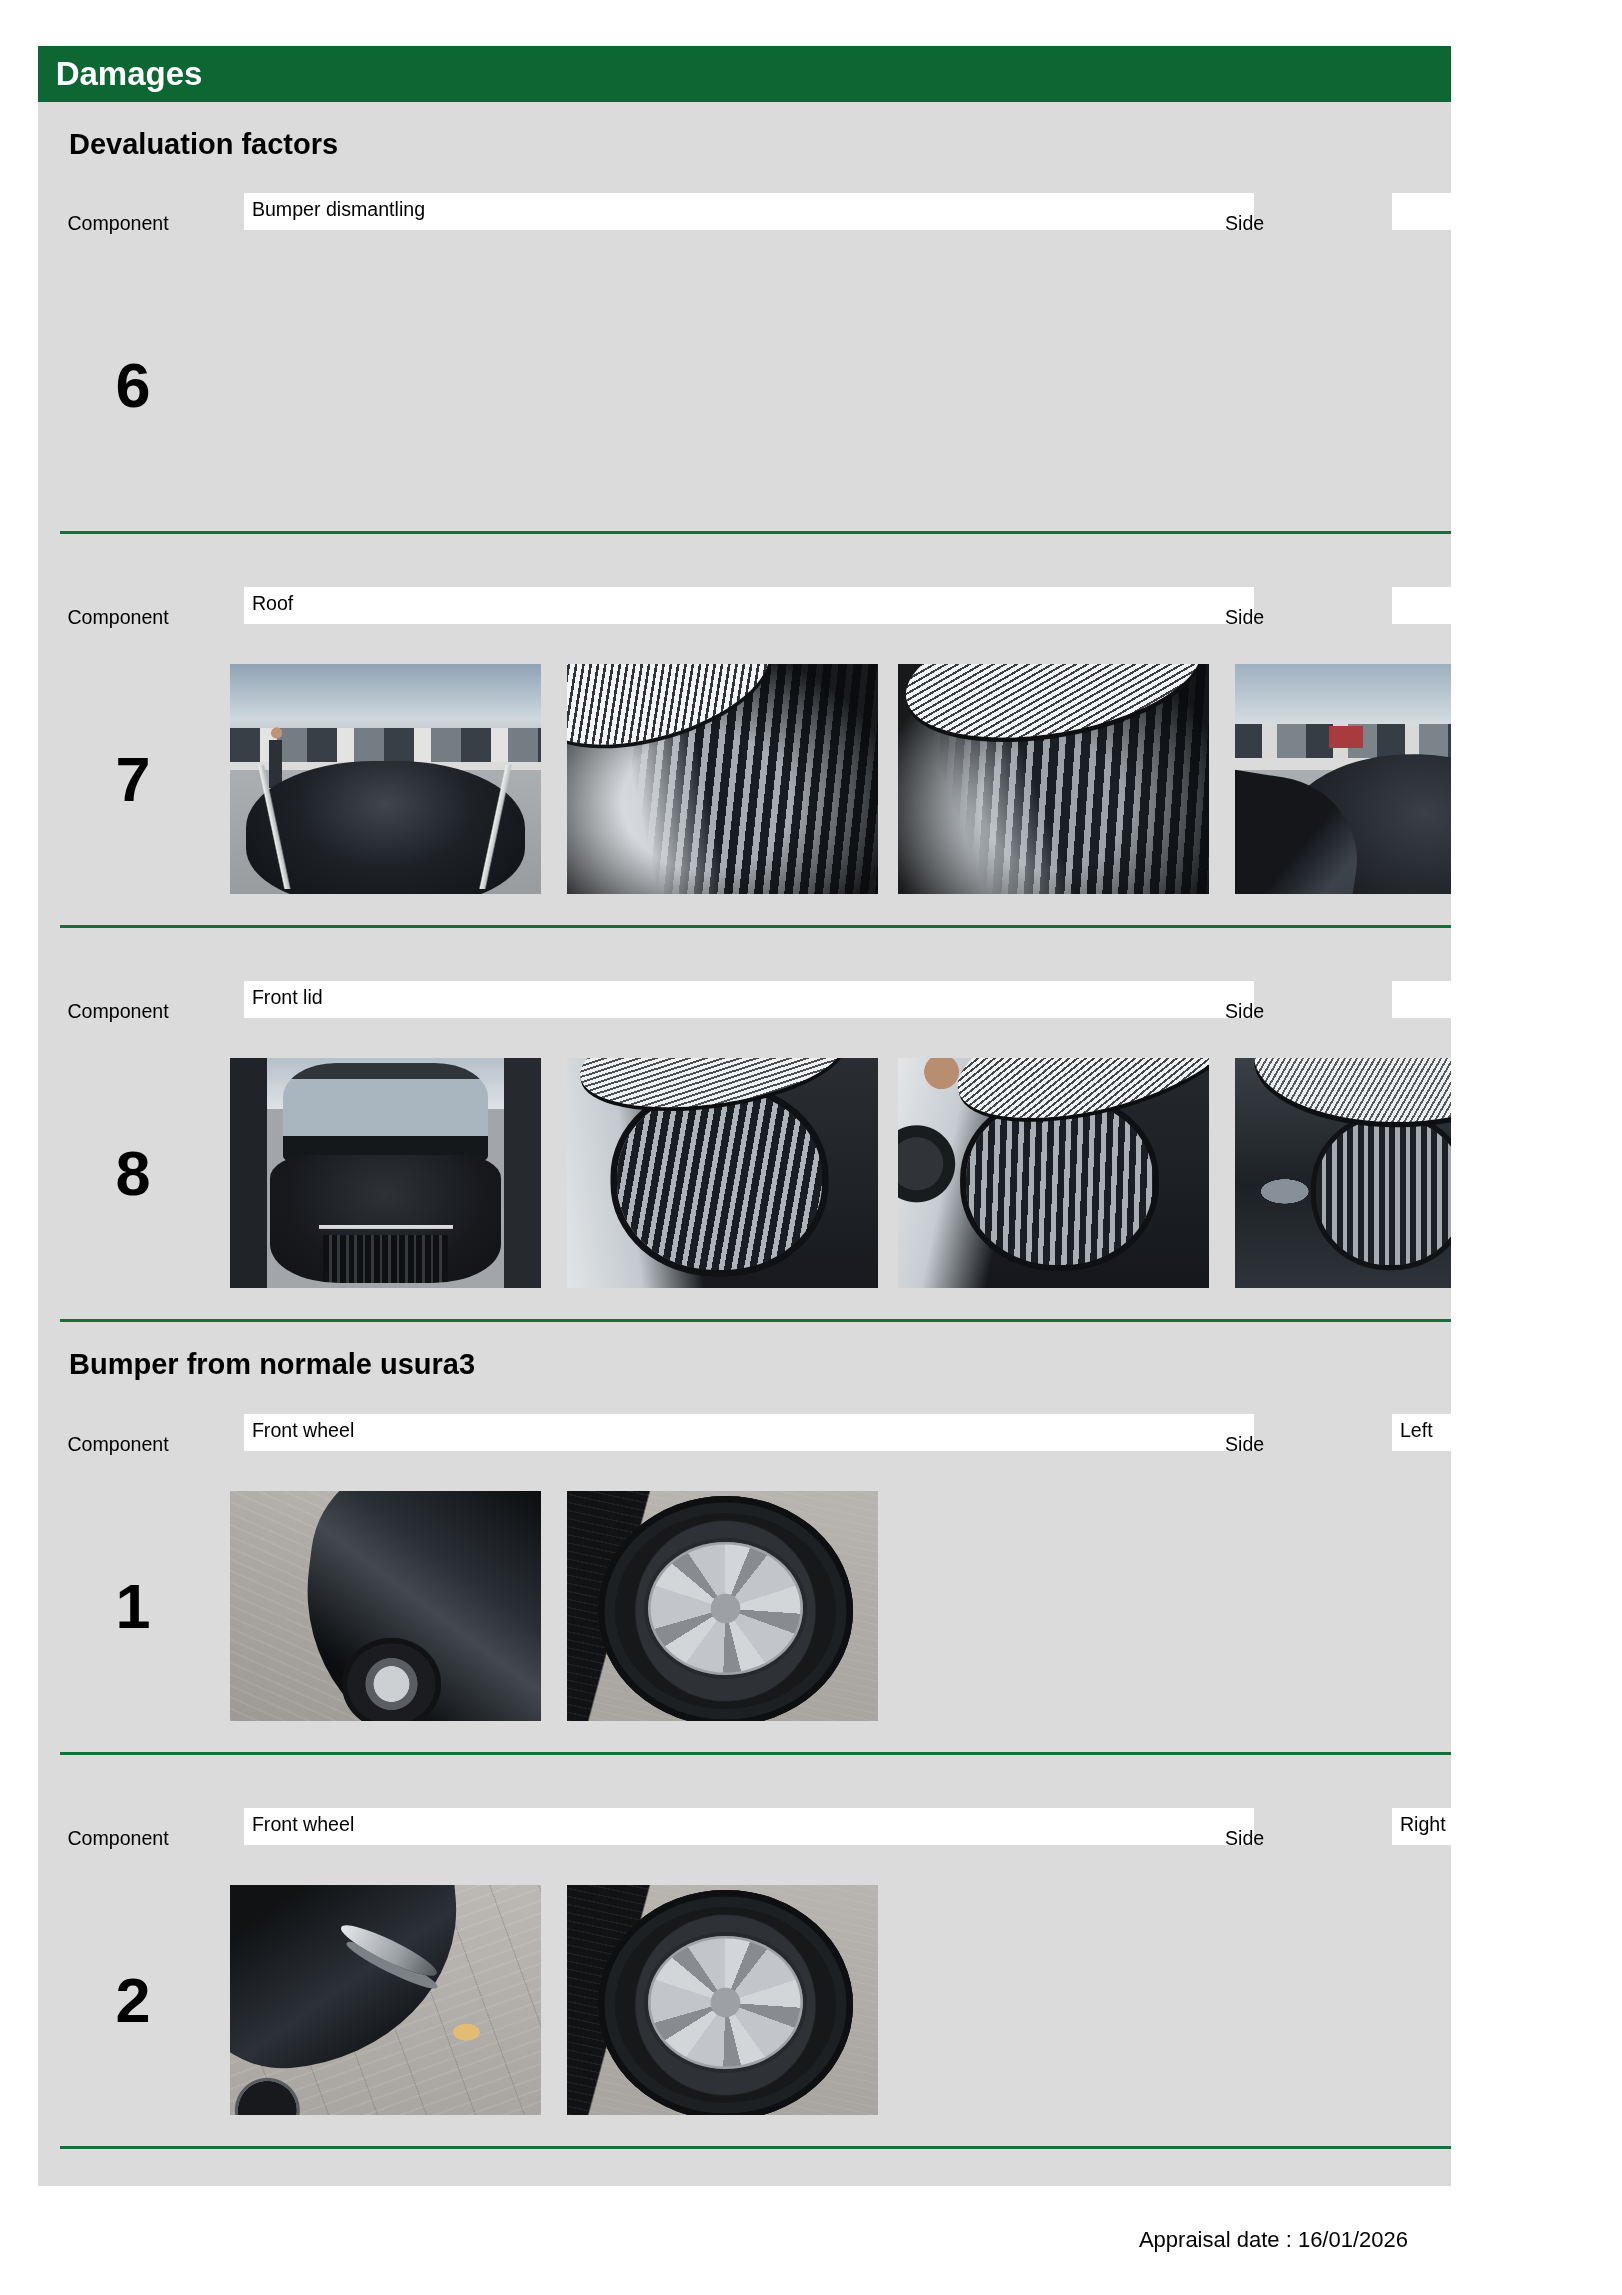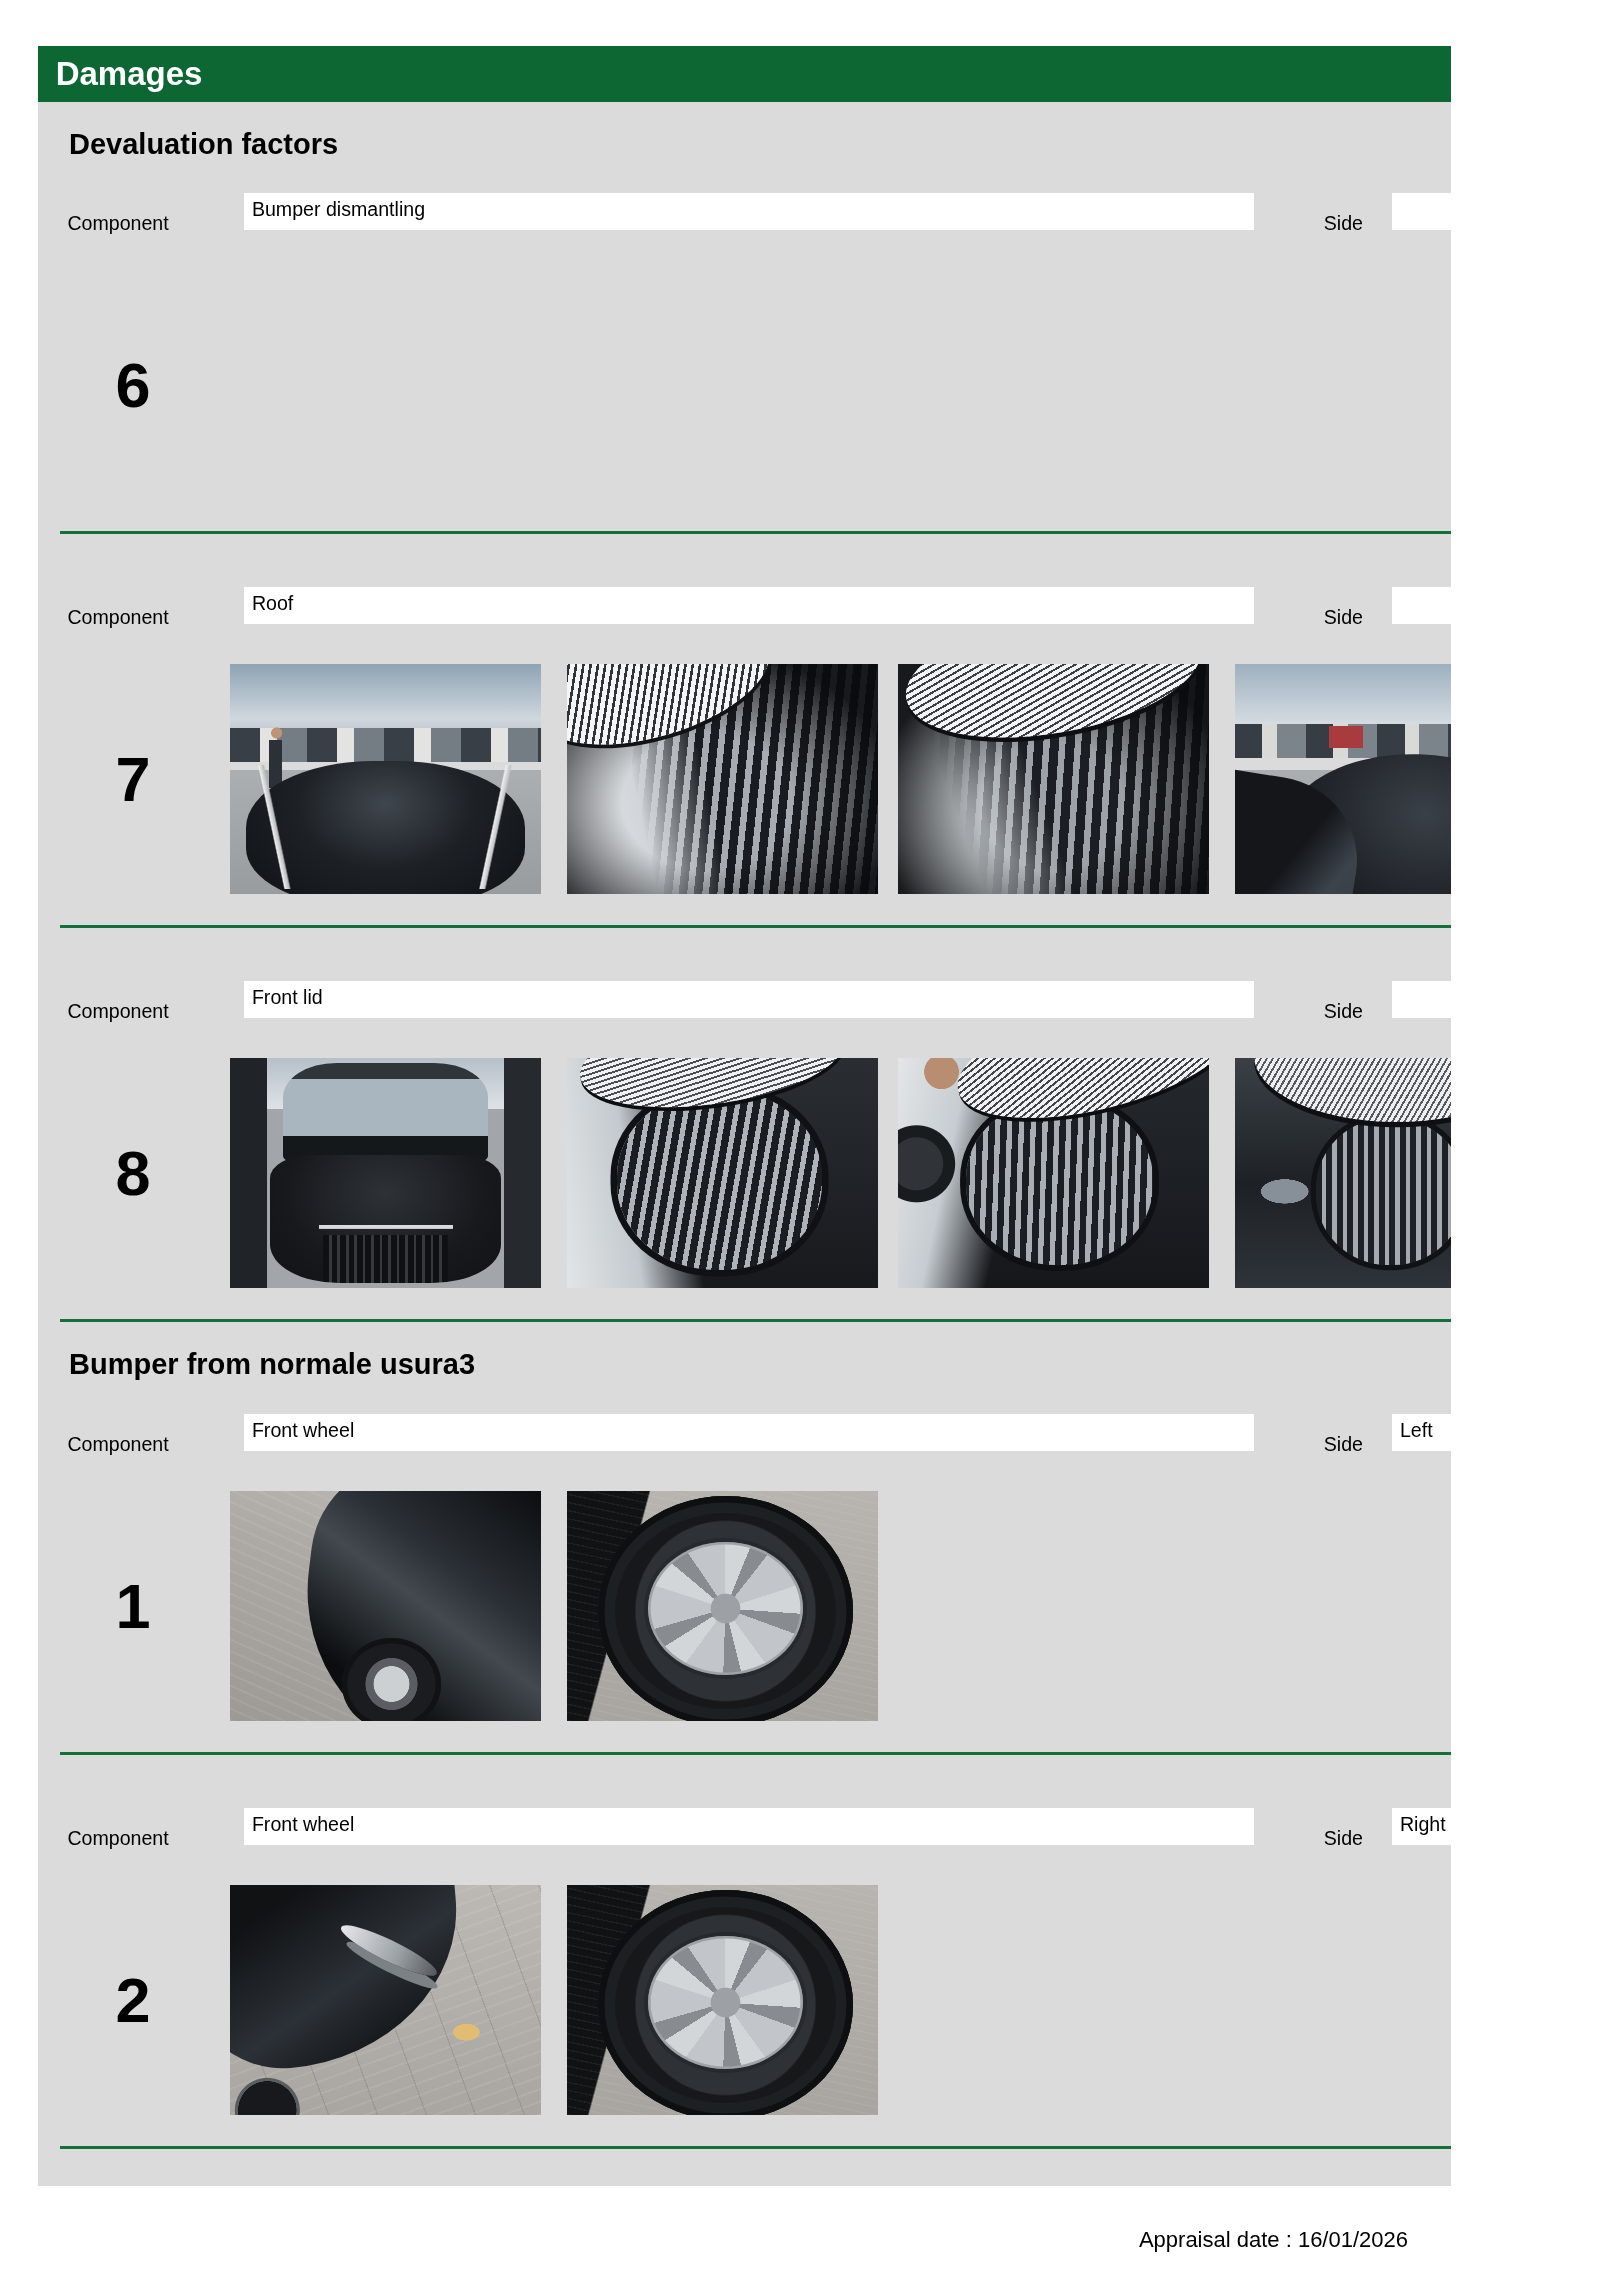--- a/index.html
+++ b/index.html
@@ -19,21 +19,21 @@
   .row { position:absolute; left:0; width:1550px; height:343px; }
   .r-6 { top:147px; }
   .r-7 { top:541px; }
   .r-8 { top:935px; }
   .r-1 { top:1368px; }
   .r-2 { top:1762px; }
 
   .num { position:absolute; left:59px; top:152px; width:72px; height:80px; font-size:63px; font-weight:bold; line-height:80px; text-align:center; }
   .lbl { position:absolute; top:0; height:37px; line-height:37px; font-size:19.6px; font-weight:normal;margin-top:12px; }
   .comp-lbl { left:29.4px; width:164px; }
-  .side-lbl { left:1220px; width:105px; text-align:right; }
+  .side-lbl { left:1187px; width:105px; }
   .field { position:absolute; top:0; height:37px; background:#ffffff; font-size:19.6px; line-height:23.6px; padding:5.2px 7.9px; overflow:hidden; white-space:nowrap; }
   .comp-field { left:198px; width:1010px;margin-left:8px; }
   .side-field { left:1354px; width:156px; }
 
   .divider { position:absolute; left:22px; top:338px; width:1497px; height:3.3px; background:#146f3a; }
 
   .photos { position:absolute; left:0; top:0; width:100%; height:100%; }
   .photo { position:absolute; top:77px; width:311px; height:230px; background:#a9adb0; overflow:hidden; }
   .photo::before, .photo::after { content:""; position:absolute; display:block; }
   .p1 { left:192px; } .p2 { left:529px; } .p3 { left:860px; } .p4 { left:1197px; }

